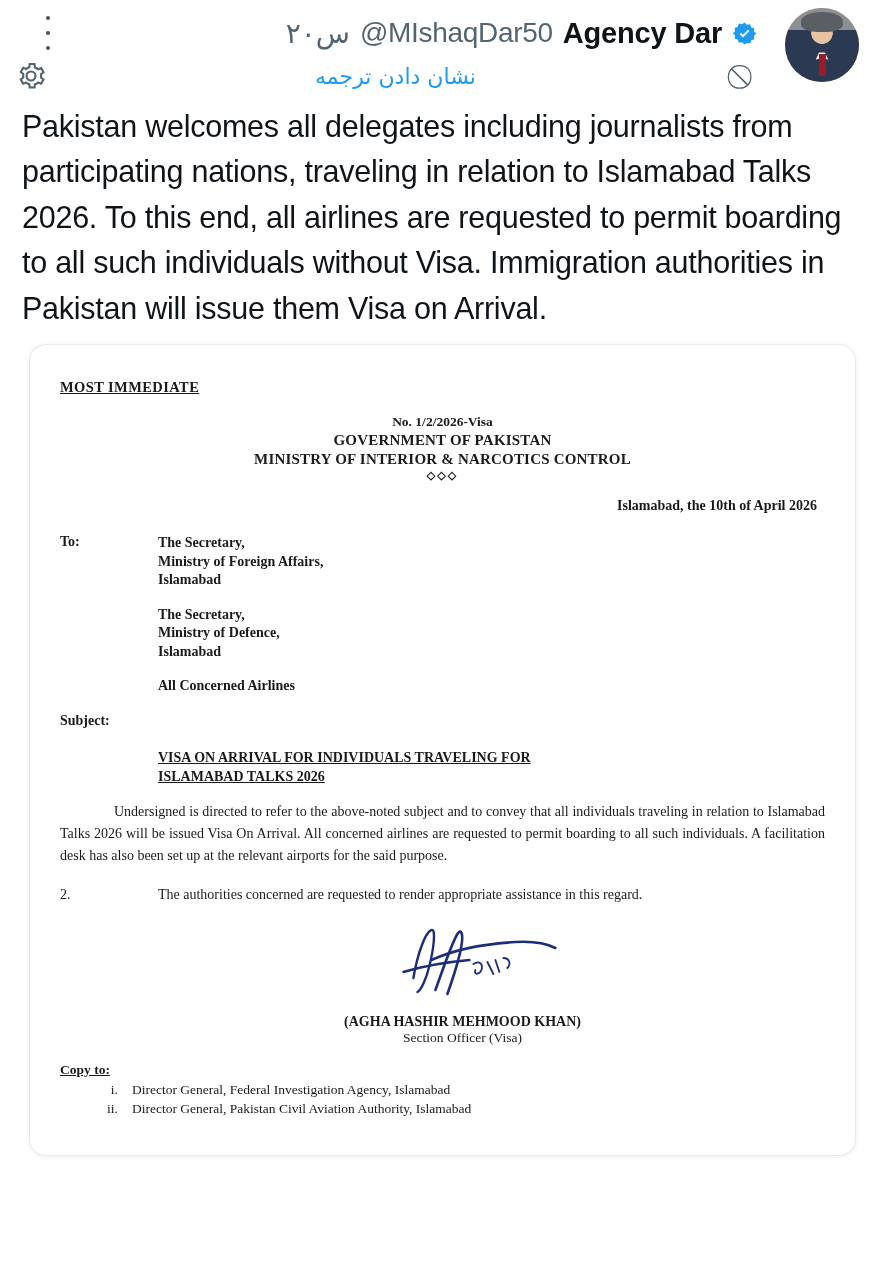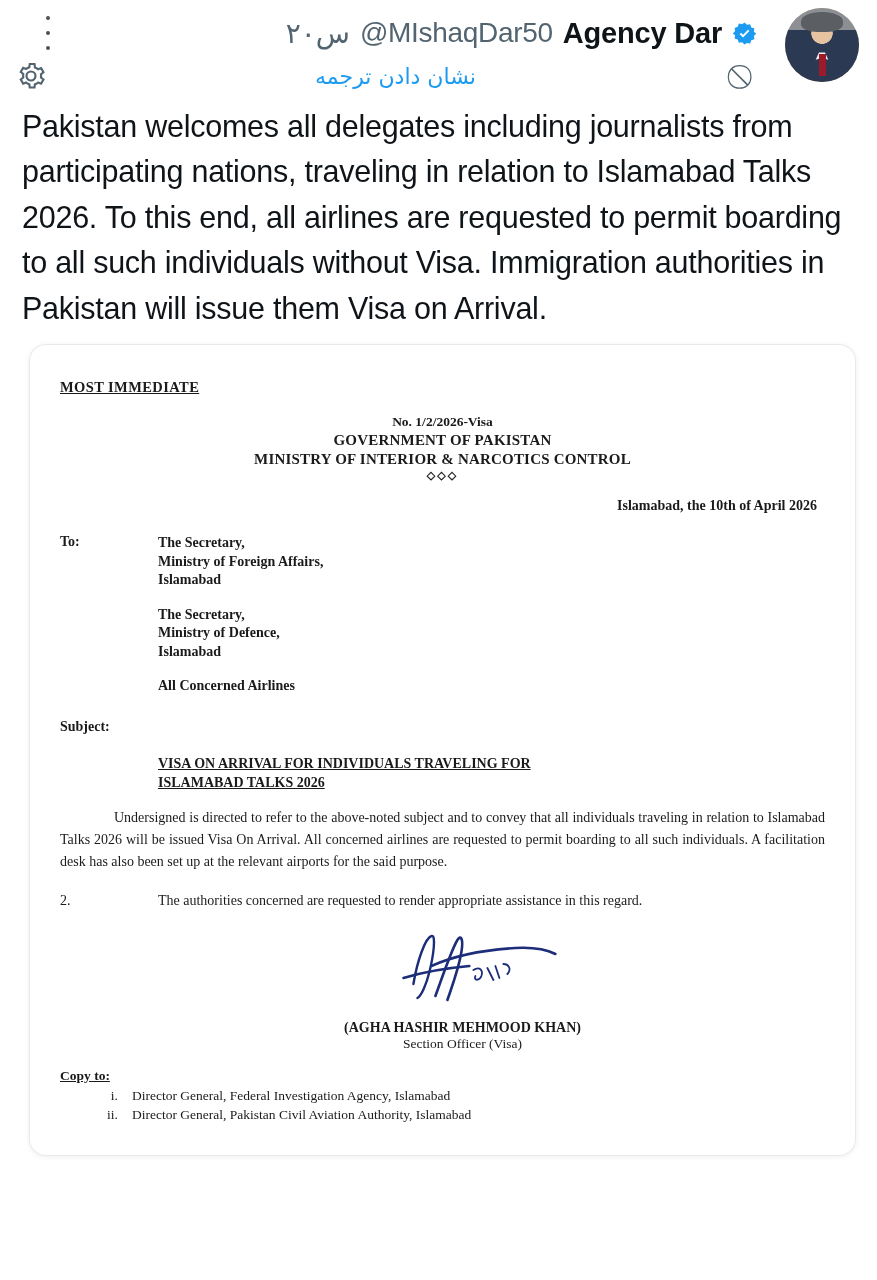--- a/index.html
+++ b/index.html
@@ -194,21 +194,21 @@
     font-size: 14px;
     font-weight: bold;
     flex: 0 0 98px;
   }
   .doc-addr-lines {
     font-size: 14px;
     font-weight: bold;
     line-height: 1.32;
   }
   .doc-addr-group { margin-bottom: 16px; }
-  .doc-addr-group:last-child { margin-bottom: 6px; }
+  .doc-addr-group:last-child { margin-bottom: 0; }
   .doc-subject-row {
     margin-top: 18px;
     display: flex;
     align-items: flex-start;
   }
   .doc-subject-label {
     width: 98px;
     flex: 0 0 98px;
     font-size: 14px;
     font-weight: bold;

